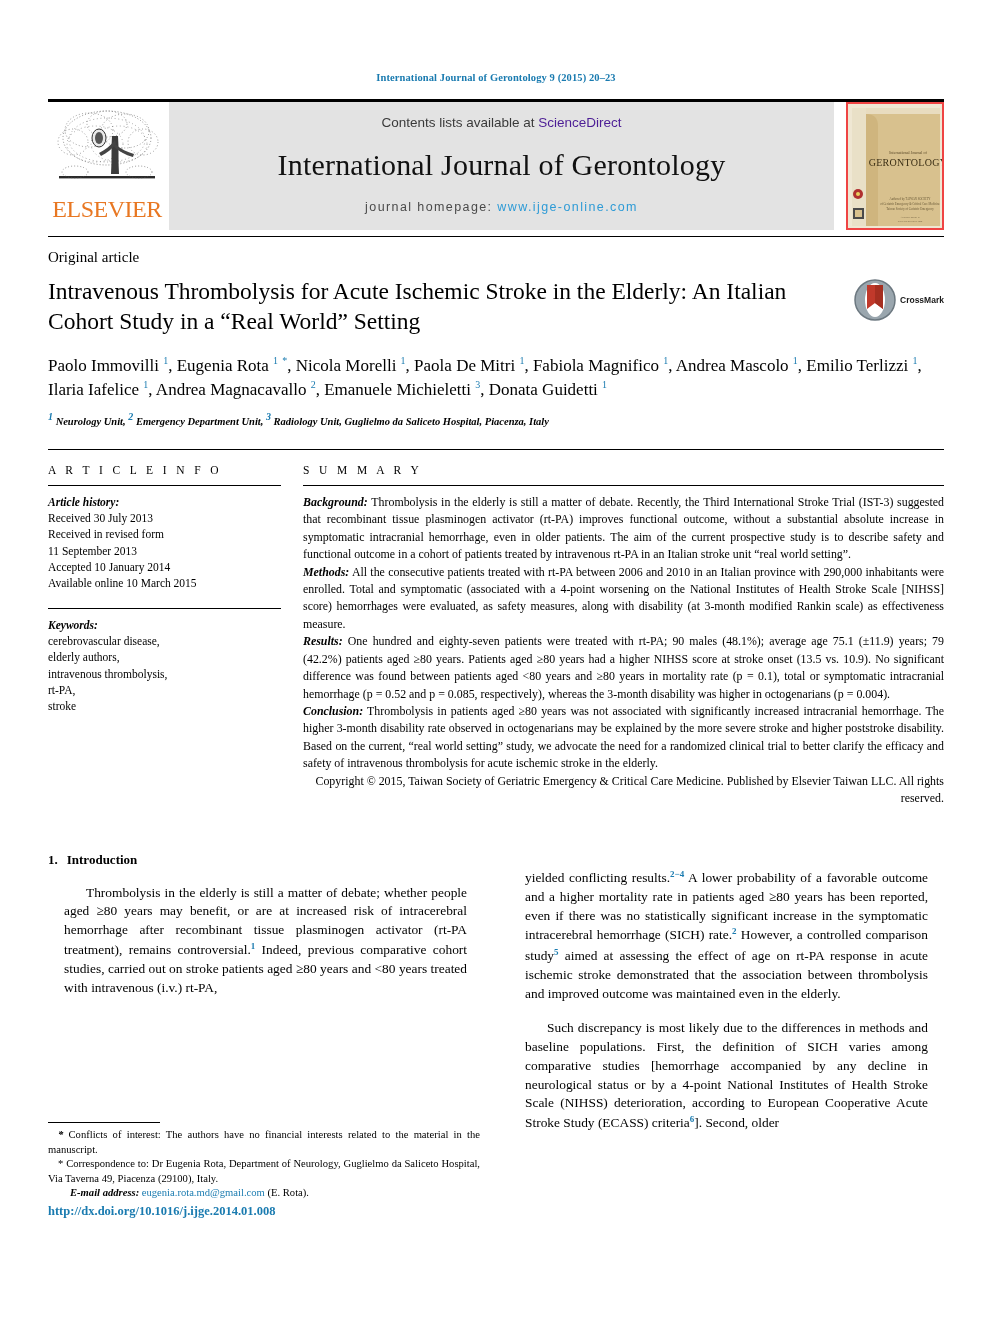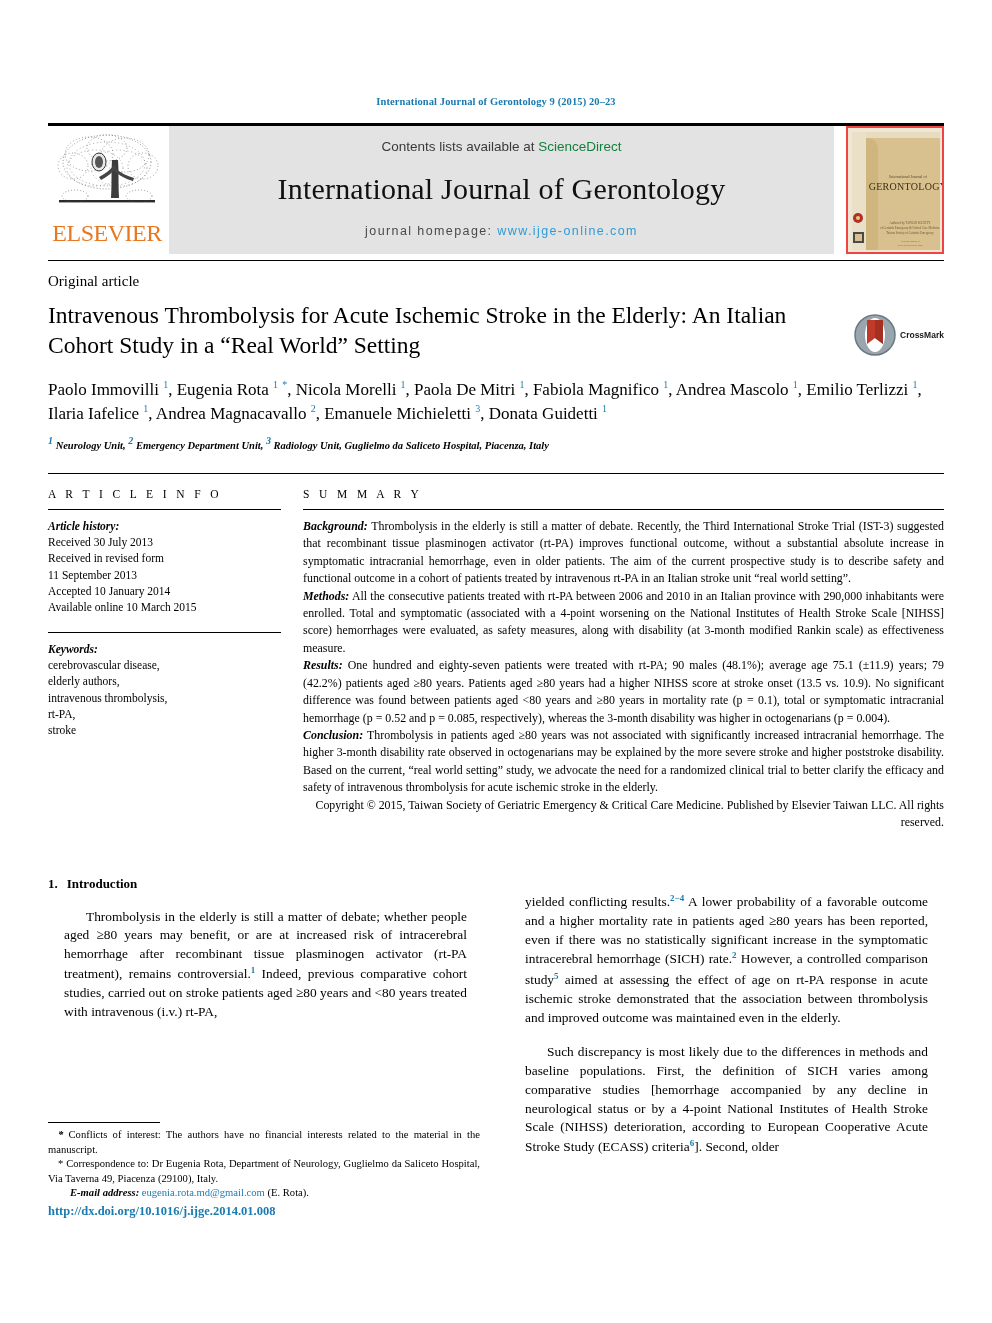--- a/index.html
+++ b/index.html
@@ -23,21 +23,21 @@
     box-sizing: border-box;
   }
 
   
   .running-head {
     text-align: center;
     color: #1a7bb0;
     font-size: 10.5px;
     font-weight: bold;
     letter-spacing: .1px;
-    padding-top: 96px;
+    padding-top: 72px;
     font-family: "Liberation Serif", serif;
   }
 
   
   .masthead-wrap {
     margin: 16px 48px 0 48px;
     border-top: 3px solid #000;
     padding-top: 0;
     display: flex;
     align-items: stretch;
@@ -72,21 +72,21 @@
     justify-content: space-between;
     padding: 13px 0 16px 0;
     box-sizing: border-box;
     margin-left: 3px;
   }
   .contents-line {
     font-family: "Liberation Sans", sans-serif;
     font-size: 13.5px;
     color: #3a3a3a;
   }
-  .contents-line .sd { color: #15803d; }
+  .contents-line .sd { color: #4c1d95; }
   .journal-title {
     font-family: "Liberation Serif", serif;
     font-size: 30px;
     color: #111;
     letter-spacing: .2px;
   }
   .homepage-line {
     font-family: "Liberation Sans", sans-serif;
     font-size: 12.5px;
     color: #4a4a4a;
@@ -121,21 +121,21 @@
     font-size: 23.5px;
     line-height: 1.28;
     font-weight: normal;
     margin: 0;
     width: 770px;
     font-family: "Liberation Serif", serif;
   }
   .crossmark {
     position: absolute;
     right: 0;
-    top: 12px;
+    top: 1px;
     width: 90px;
     height: 46px;
     display: flex;
     align-items: center;
     gap: 4px;
   }
   .crossmark-label {
     font-family: "Liberation Sans", sans-serif;
     font-size: 8.5px;
     font-weight: bold;

